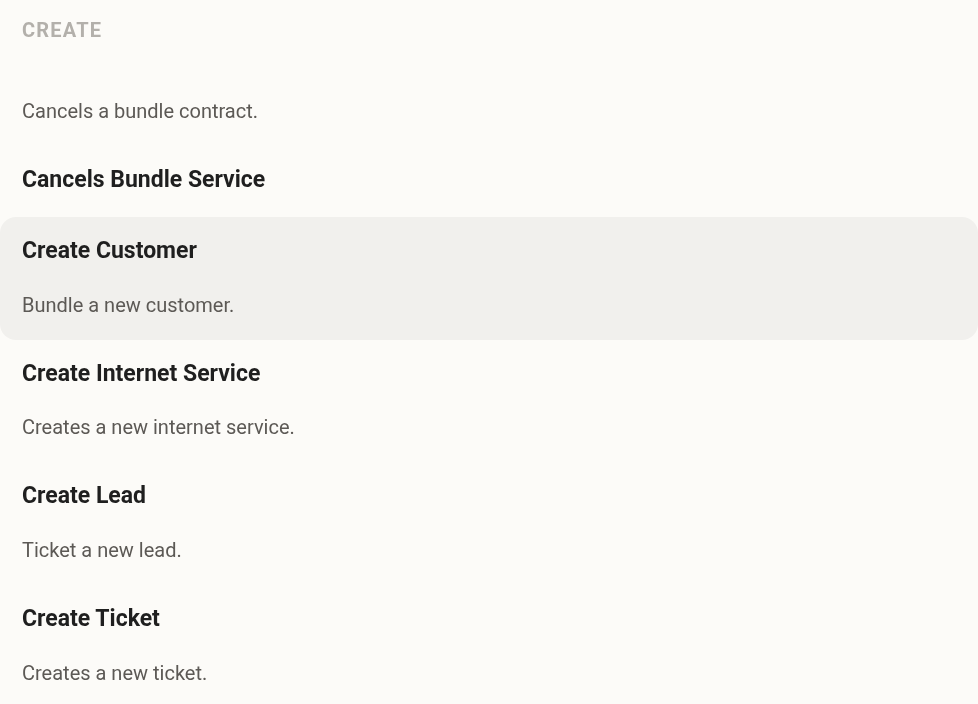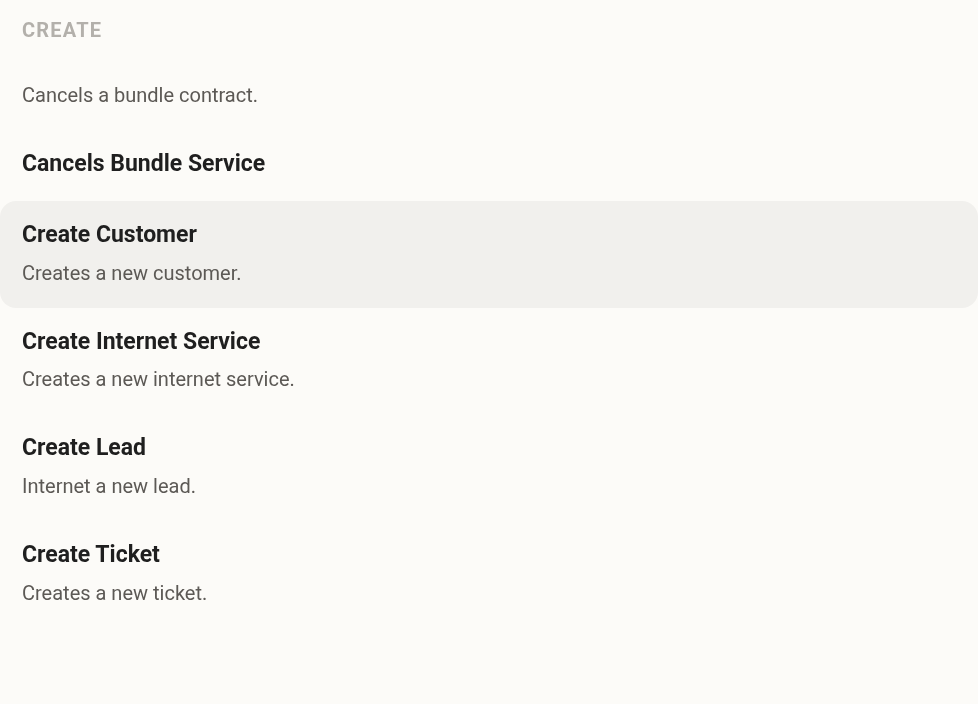--- a/index.html
+++ b/index.html
@@ -37,49 +37,49 @@
     font-size: 23px;
     font-weight: 700;
     color: #1f1f1f;
     line-height: 1.25;
   }
   .item-desc {
     font-size: 20px;
     font-weight: 400;
     color: #5c5955;
     line-height: 1.3;
-    margin-top: 10px;
+    margin-top: 26px;
   }
 </style>
 </head>
 <body>
 
 <div class="container">
   <div class="section-header">CREATE</div>
 
   <div class="item">
     <div class="item-desc">Cancels a bundle contract.</div>
   </div>
 
   <div class="item">
     <div class="item-title">Cancels Bundle Service</div>
   </div>
 
   <div class="item selected">
     <div class="item-title">Create Customer</div>
-    <div class="item-desc">Creates a new customer.</div>
+    <div class="item-desc">Bundle a new customer.</div>
   </div>
 
   <div class="item">
     <div class="item-title">Create Internet Service</div>
     <div class="item-desc">Creates a new internet service.</div>
   </div>
 
   <div class="item">
     <div class="item-title">Create Lead</div>
-    <div class="item-desc">Internet a new lead.</div>
+    <div class="item-desc">Ticket a new lead.</div>
   </div>
 
   <div class="item">
     <div class="item-title">Create Ticket</div>
     <div class="item-desc">Creates a new ticket.</div>
   </div>
 </div>
 
 </body></html>

